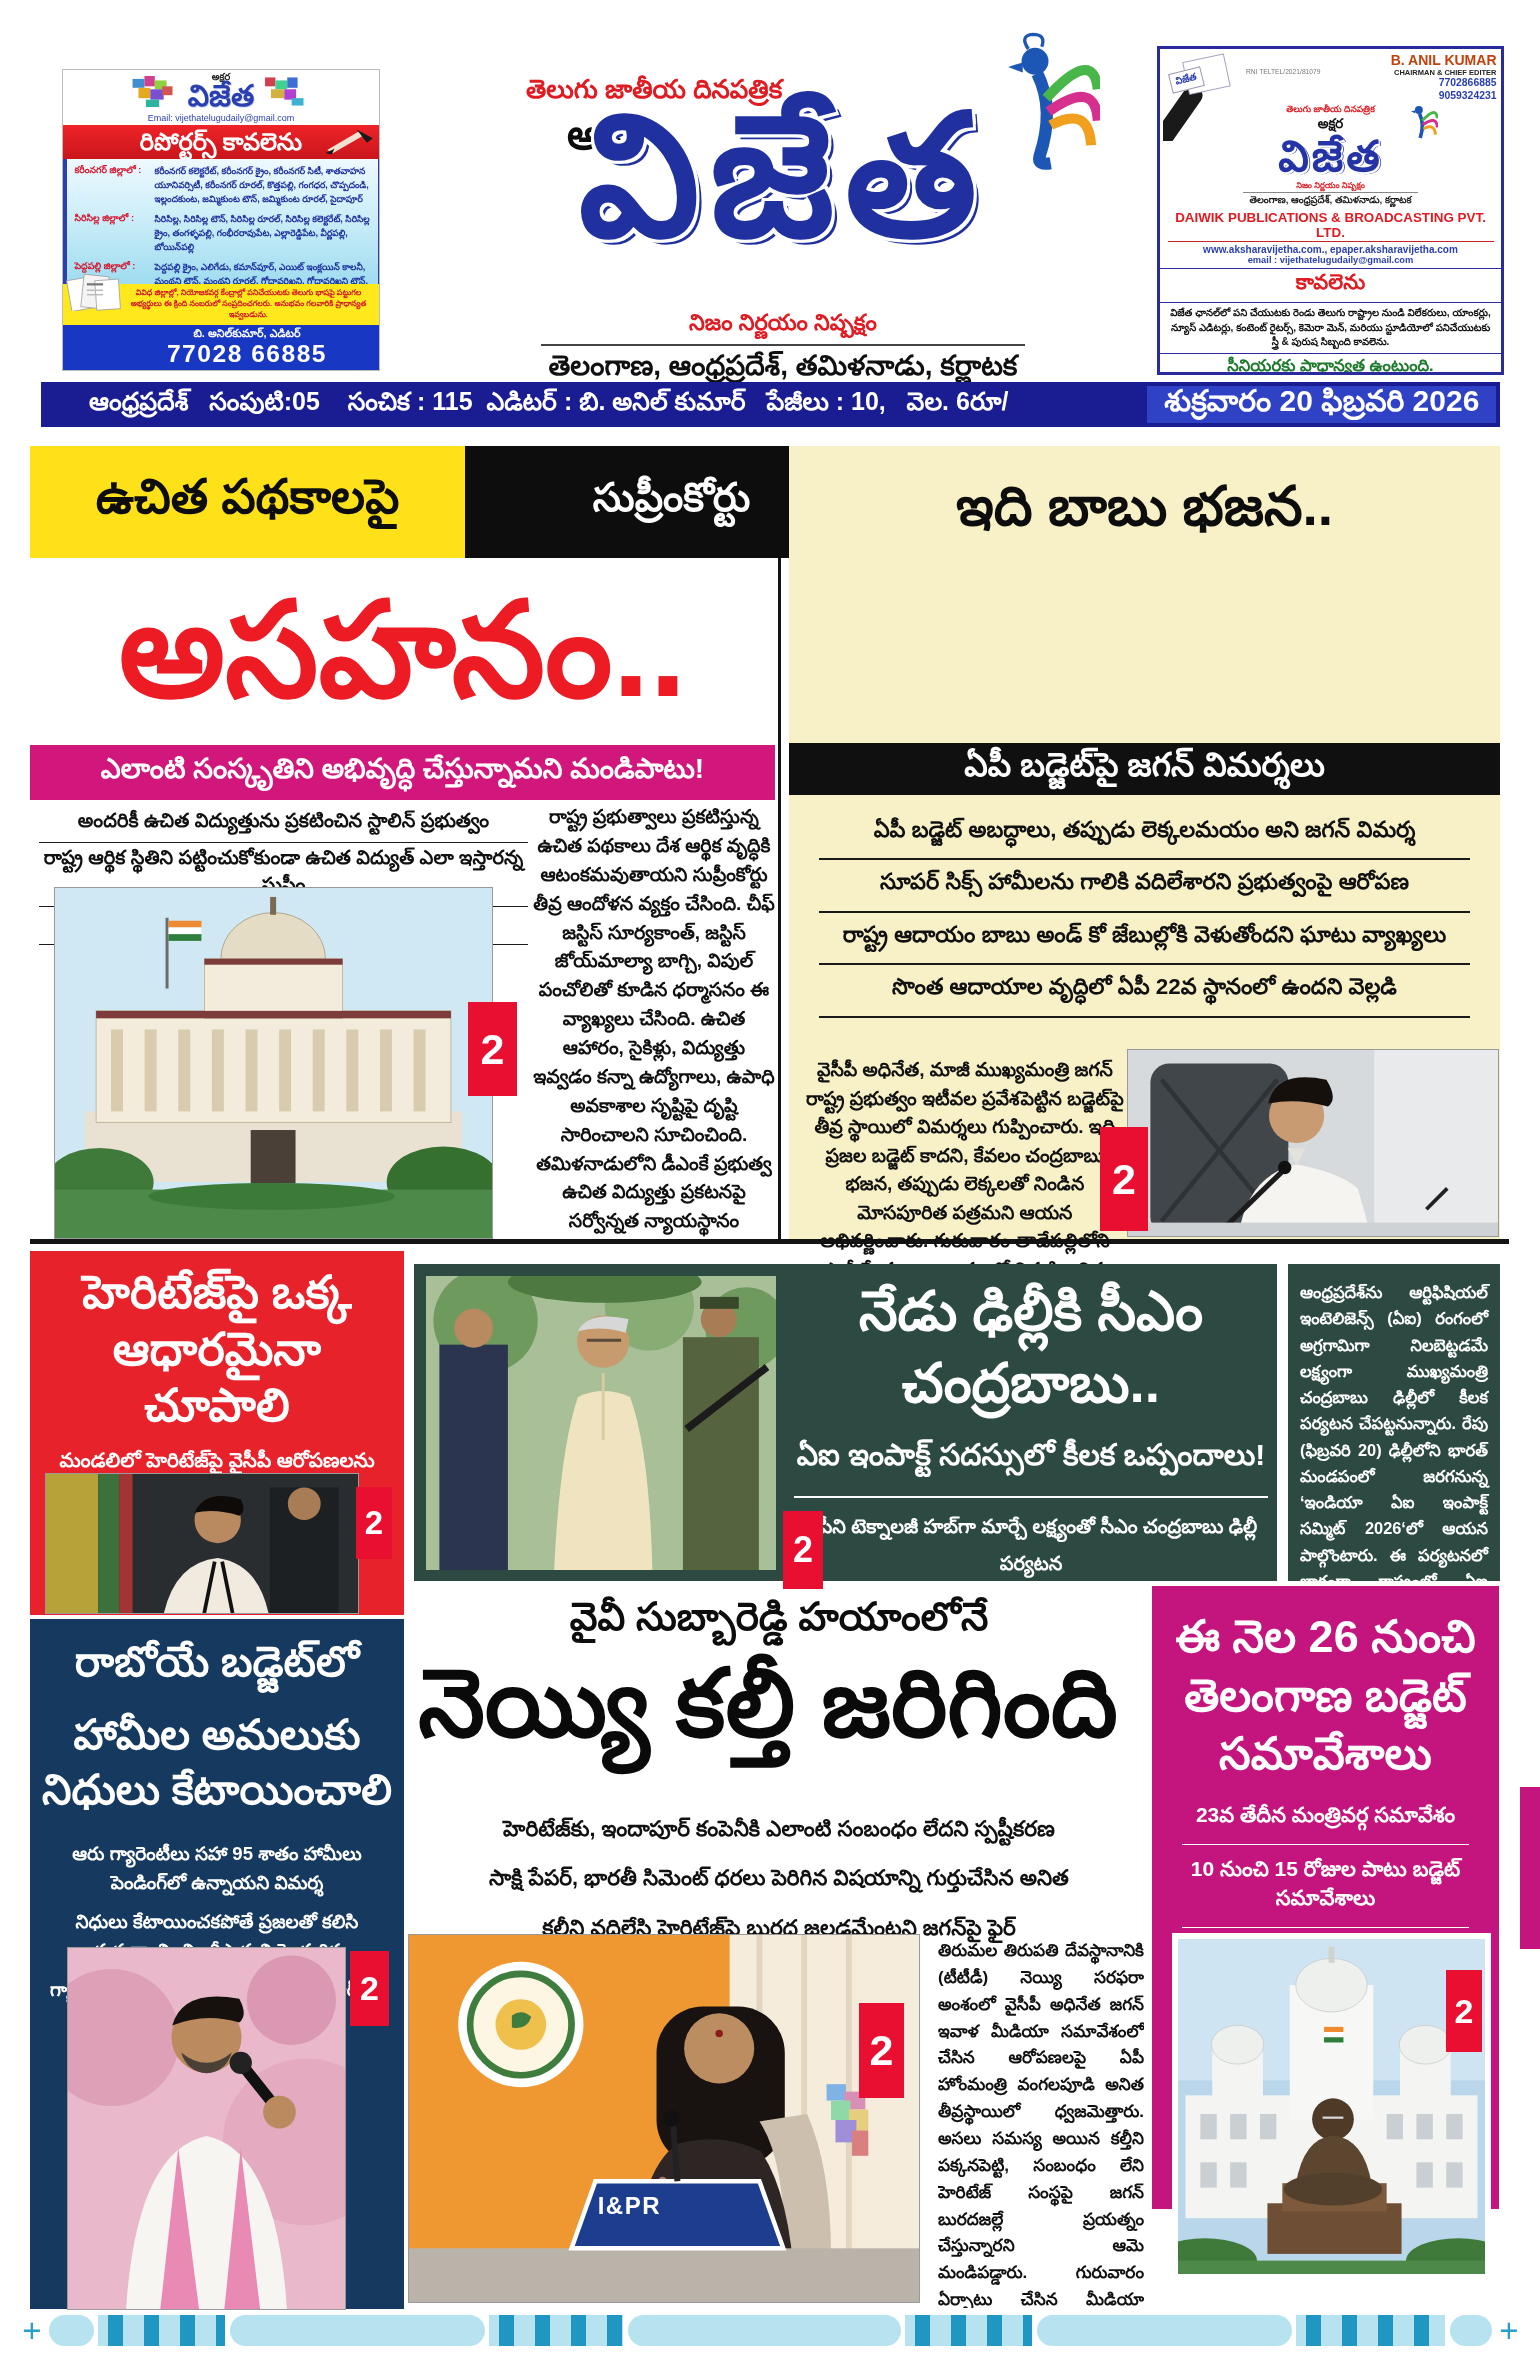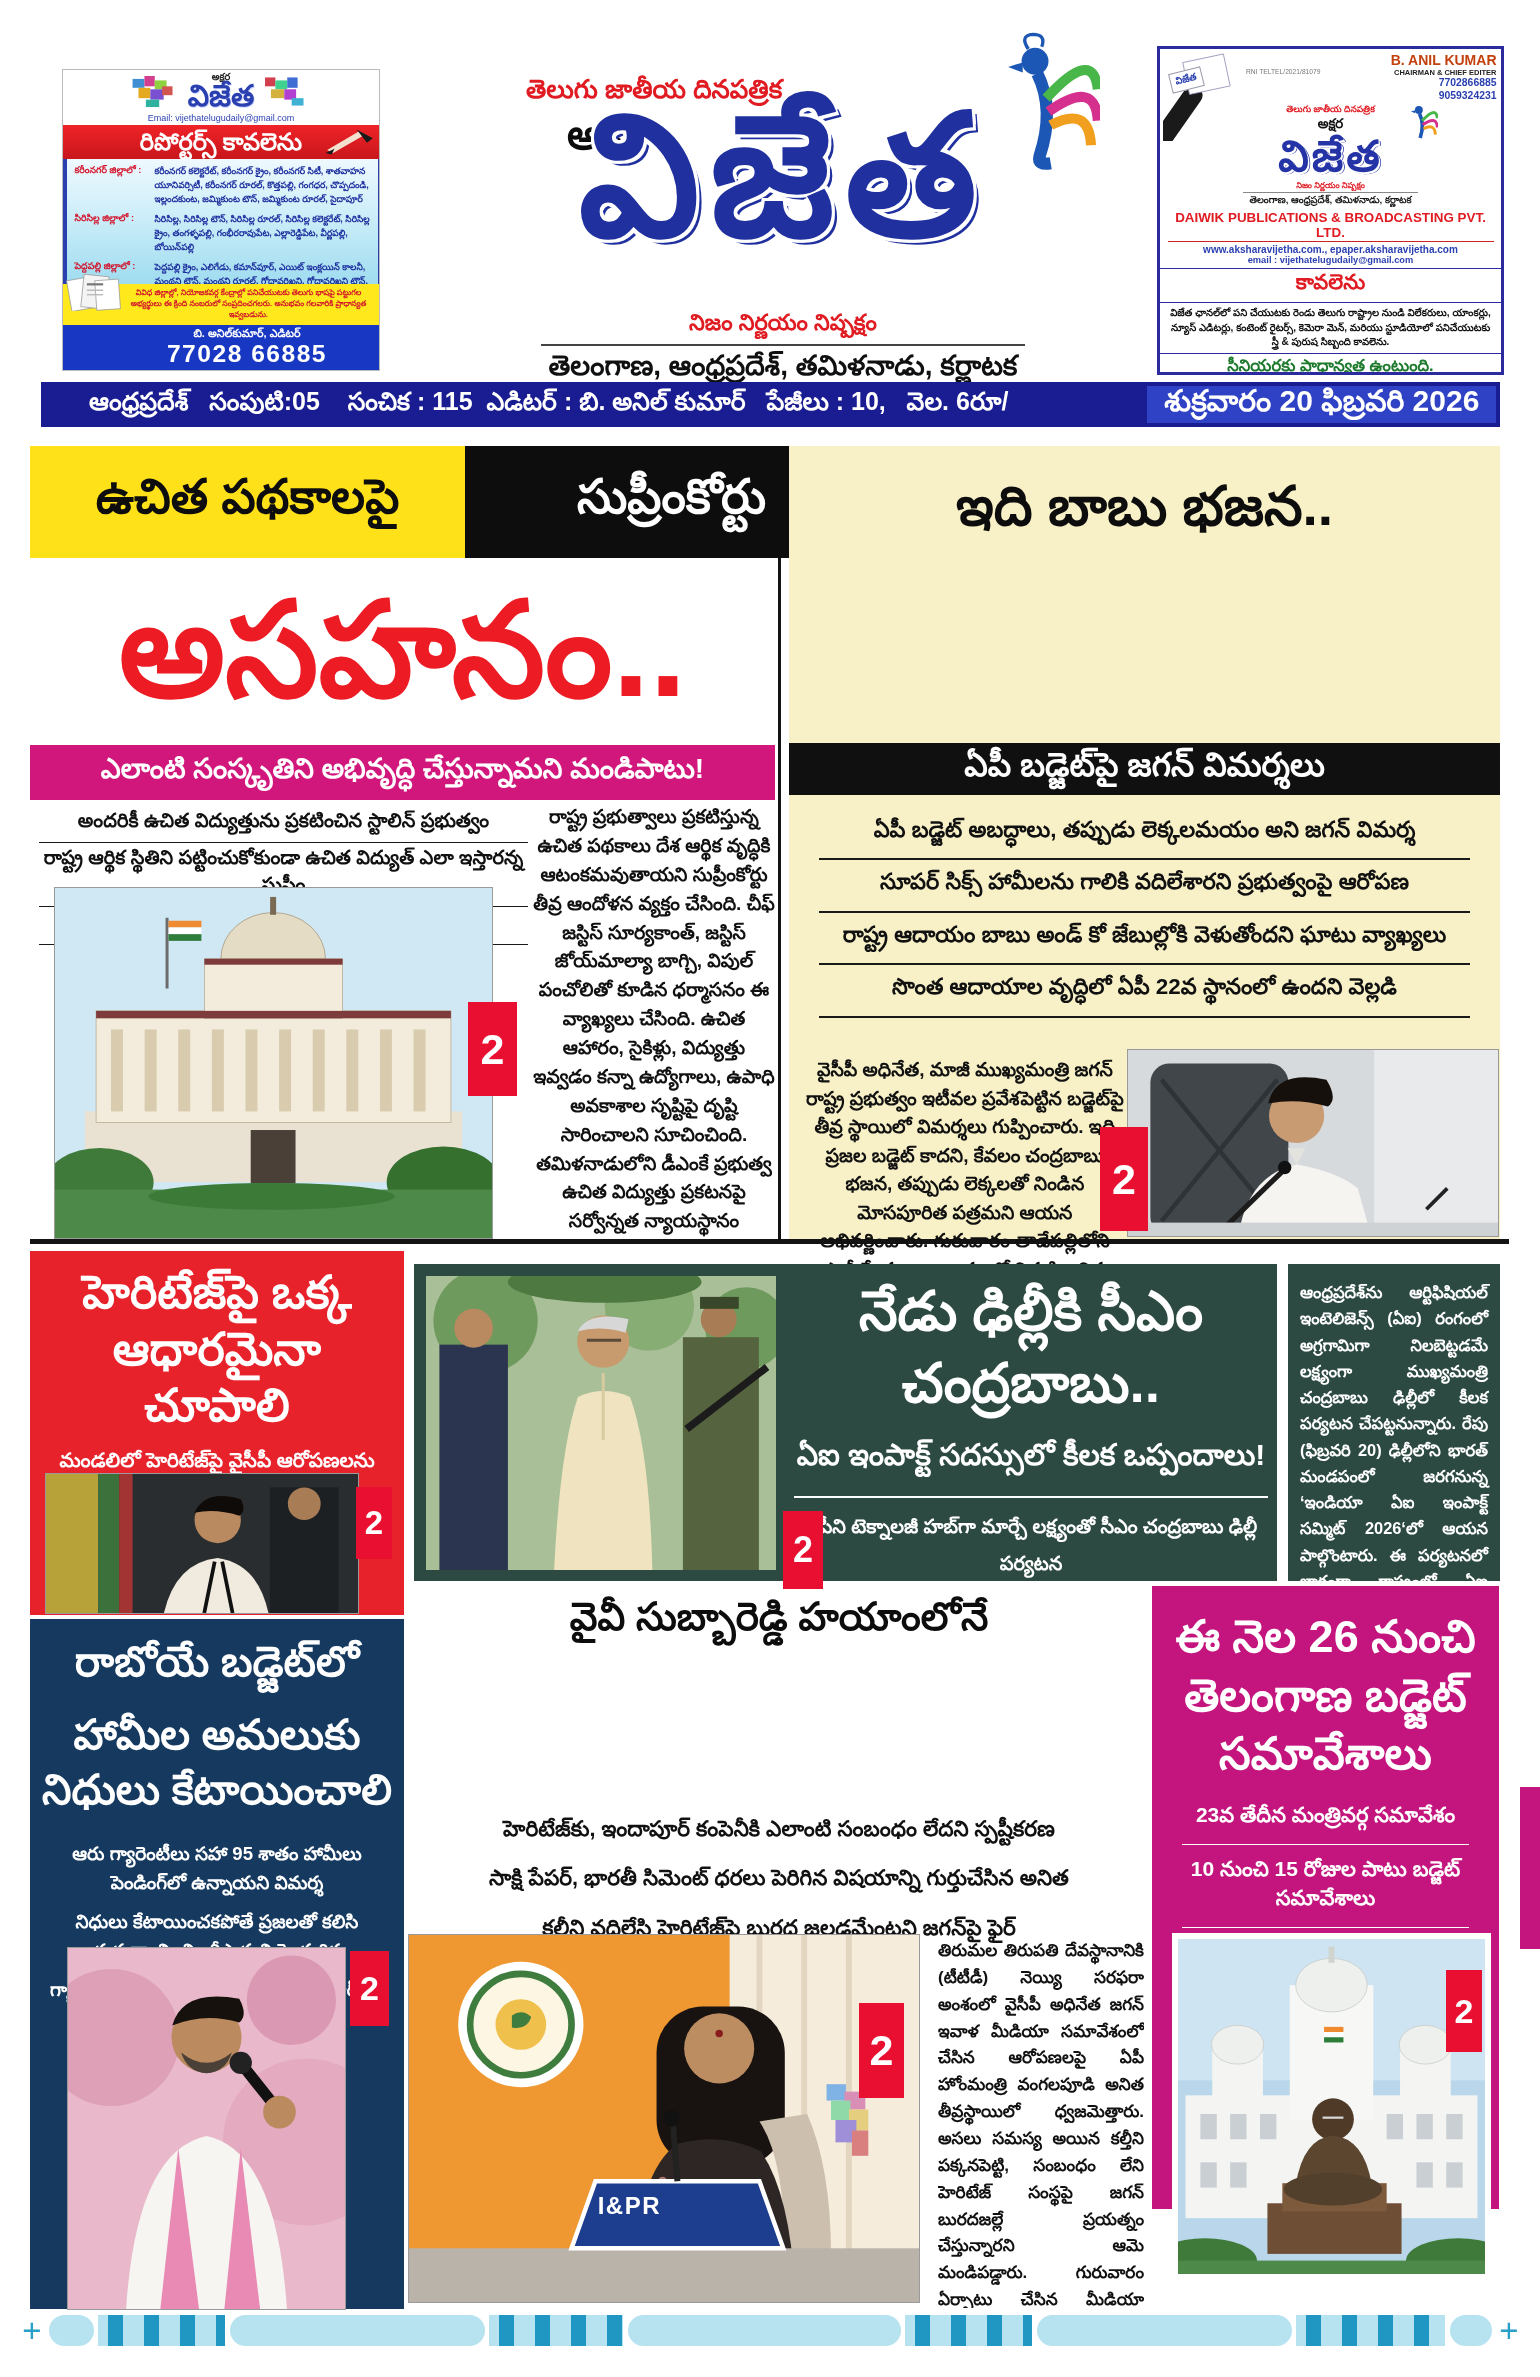--- a/index.html
+++ b/index.html
@@ -83,21 +83,21 @@
            font-size:30px;font-weight:800;display:flex;align-items:center;justify-content:center;}
 
   
   .v-rule{left:778px;top:446px;width:3px;height:793px;background:#141414;}
   .h-rule{left:30px;top:1239px;width:1479px;height:4.5px;background:#141414;}
 
   
   .kicker-row{left:30px;top:446px;width:848px;height:112px;display:flex;}
   .kicker-yellow{flex:0 0 435px;background:#ffe11a;color:#0d0d0d;font-size:48px;font-weight:800;
                  display:flex;align-items:center;justify-content:center;}
-  .kicker-black{flex:1;background:#0d0d0d;color:#fff;font-size:48px;font-weight:800;
+  .kicker-black{flex:1;background:#0d0d0d;color:#fff;font-size:40px;font-weight:800;
                 display:flex;align-items:center;justify-content:center;}
   .lead-headline{left:30px;top:560px;width:745px;height:180px;color:#ed1c24;font-size:133px;font-weight:800;
                  text-align:center;line-height:180px;}
   .lead-strap{left:30px;top:745px;width:745px;height:55px;background:#d2177c;color:#fff;font-size:28px;
               font-weight:700;display:flex;align-items:center;justify-content:center;}
   .lead-subheads{left:39px;top:805px;width:489px;}
   .lead-subheads .sh{font-size:19.4px;font-weight:800;text-align:center;padding:3.7px 1.5px 6px;border-bottom:1.5px solid #1a1a1a;}
   .lead-body{left:531px;top:803px;width:246px;height:434px;font-size:19px;line-height:1.52;
              font-weight:600;text-align:center;overflow:hidden;}
 
@@ -416,20 +416,21 @@
     <div class="dt-head">నేడు ఢిల్లీకి సీఎం చంద్రబాబు..</div>
     <div class="dt-sub">ఏఐ ఇంపాక్ట్ సదస్సులో కీలక ఒప్పందాలు!</div>
     <div class="dt-deck">
       <div>ఏపీని టెక్నాలజీ హబ్‌గా మార్చే లక్ష్యంతో సీఎం చంద్రబాబు ఢిల్లీ పర్యటన</div>
       <div>ఇండియా ఏఐ ఇంపాక్ట్ సమ్మిట్ 2026లో పాల్గొననున్న ముఖ్యమంత్రి</div>
     </div>
   </div>
   <div class="abs delhi-side">ఆంధ్రప్రదేశ్‌ను ఆర్టిఫిషియల్ ఇంటెలిజెన్స్ (ఏఐ) రంగంలో అగ్రగామిగా నిలబెట్టడమే లక్ష్యంగా ముఖ్యమంత్రి చంద్రబాబు ఢిల్లీలో కీలక పర్యటన చేపట్టనున్నారు. రేపు (ఫిబ్రవరి 20) ఢిల్లీలోని భారత్ మండపంలో జరగనున్న ‘ఇండియా ఏఐ ఇంపాక్ట్ సమ్మిట్ 2026‘లో ఆయన పాల్గొంటారు. ఈ పర్యటనలో భాగంగా రాష్ట్రంలో ఏఐ ఆధారిత అభివృద్ధికి, యువతకు నైపుణ్య శిక్షణకు మార్గం సుగమం చేసేలా పలు అంతర్జాతీయ దిగ్గజ సంస్థలతో కీలక ఒప్పందాలు (ఎంఒయూలు) చేసుకోనున్నారు.</div>
 
   <div class="abs ghee-kicker">వైవీ సుబ్బారెడ్డి హయాంలోనే</div>
+  <div class="abs ghee-headline">నెయ్యి కల్తీ జరిగింది</div>
   <div class="abs ghee-subs">
     <div class="gs">హెరిటేజ్‌కు, ఇందాపూర్ కంపెనీకి ఎలాంటి సంబంధం లేదని స్పష్టీకరణ</div>
     <div class="gs">సాక్షి పేపర్, భారతీ సిమెంట్ ధరలు పెరిగిన విషయాన్ని గుర్తుచేసిన అనిత</div>
     <div class="gs">కల్తీని వదిలేసి హెరిటేజ్‌పై బురద జల్లడమేంటని జగన్‌పై ఫైర్</div>
   </div>
   <div class="photo" style="left:408px;top:1934px;width:510px;height:367px;">
     <svg viewBox="0 0 684 492" preserveAspectRatio="none">
       <rect width="684" height="492" fill="#ef9730"></rect>
       <rect x="430" width="254" height="492" fill="#f6ecdc"></rect>
       <line x1="470" y1="0" x2="470" y2="492" stroke="#e3d6c0" stroke-width="8"></line>

